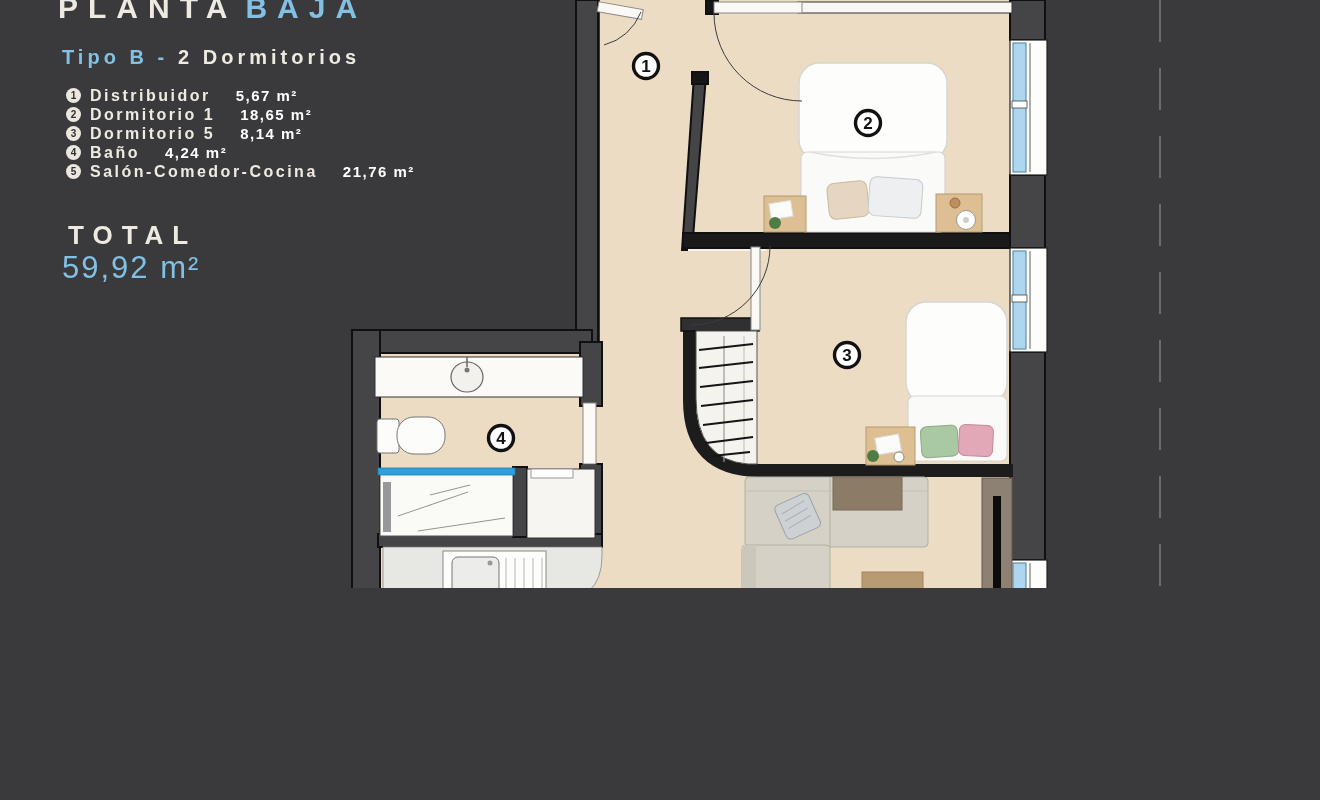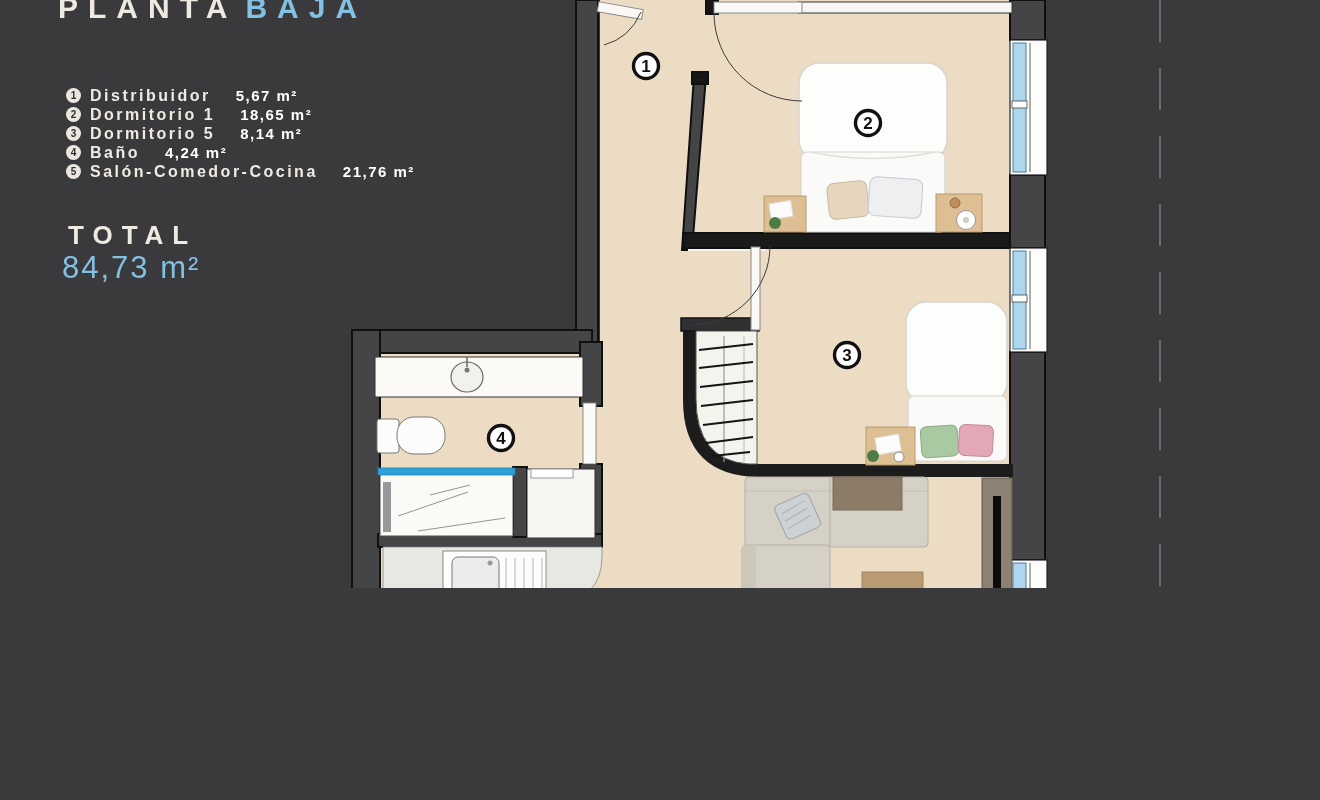--- a/index.html
+++ b/index.html
@@ -24,20 +24,21 @@
                letter-spacing:2px;font-weight:normal;}
   svg.plan{position:absolute;left:0;top:0;}
 </style>
 </head>
 <body>
 
 <div class="screen">
 
   <div class="panel-title"><span>PLANTA</span><span class="blue">BAJA</span></div>
 
+  <div class="subtitle"><span class="blue">Tipo B -</span><span>2 Dormitorios</span></div>
 
   <div class="legend">
     <div class="legend-row">
       <span class="bullet">1</span>
       <span>Distribuidor</span>
       <span class="area">5,67 m²</span>
     </div>
     <div class="legend-row">
       <span class="bullet">2</span>
       <span>Dormitorio 1</span>
@@ -54,21 +55,21 @@
       <span class="area">4,24 m²</span>
     </div>
     <div class="legend-row">
       <span class="bullet">5</span>
       <span>Salón-Comedor-Cocina</span>
       <span class="area">21,76 m²</span>
     </div>
   </div>
 
   <div class="total-label">TOTAL</div>
-  <div class="total-value">84,73 m²</div>
+  <div class="total-value">59,92 m²</div>
 
   <svg class="plan" width="1320" height="800" viewBox="0 0 1320 800">
 
     <polygon points="600,0 1012,0 1012,650 988,676 850,798 846,800 380,800 380,352 600,352" fill="#eddcc4"></polygon>
 
     <rect x="862" y="572" width="61" height="73" fill="#b89b72" stroke="#a0875f" stroke-width="1"></rect>
 
     <g fill="#454548" stroke="#101010" stroke-width="2">
       <rect x="576" y="0" width="22" height="352"></rect>
       <rect x="352" y="330" width="240" height="23"></rect>

